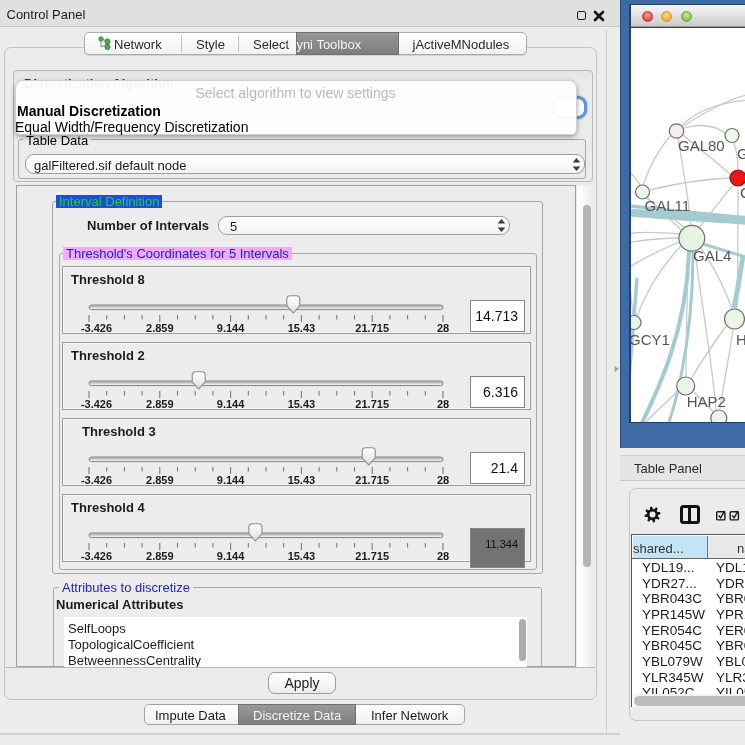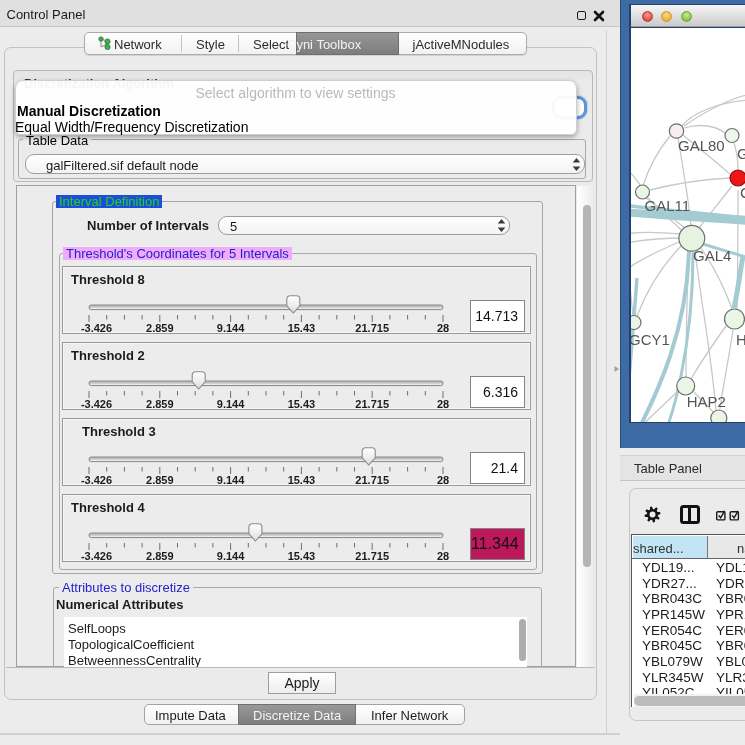--- a/index.html
+++ b/index.html
@@ -27,21 +27,21 @@
 
 <div class="a" style="left:12.5px;top:69.5px;width:580px;height:112.5px;border:1px solid #b9b9b9;border-radius:4px;background:linear-gradient(#e4e4e4,#ebebeb 12px);"></div>
 
 <div class="a txt13" style="left:24px;top:76px;font-weight:bold;color:#333;">Discretization Algorithm</div>
 
 <div class="a" style="left:552px;top:95.5px;width:35px;height:23px;border:3px solid #5b97d6;border-radius:9px;background:#fff;box-shadow:0 0 2px #5b97d6;"></div>
 
 <div class="gb" style="left:18.3px;top:139px;width:568px;height:40px;"></div>
 <div class="gt" style="left:23px;top:133.5px;">Table Data</div>
 <div class="combo" style="left:25px;top:154px;width:560px;height:20px;"></div>
-<div class="a txt13" style="left:34px;top:158px;margin-left:12px;">galFiltered.sif default node</div>
+<div class="a txt13" style="left:34px;top:158px;">galFiltered.sif default node</div>
 <svg class="a" style="left:572px;top:158px;" width="9" height="13" viewBox="0 0 9 13">
     <path d="M4.5 0 L8.3 4.6 H0.7 Z" fill="#3b3b3b"></path>
     <path d="M4.5 13 L8.3 8.4 H0.7 Z" fill="#3b3b3b"></path>
   </svg>
 
 <div class="a" style="left:16px;top:185px;width:560px;height:482px;background:#ececec;border:1px solid #9f9f9f;"></div>
 
 <div class="a" style="left:577px;top:186px;width:17px;height:481px;background:linear-gradient(90deg,#ffffff,#f5f5f5 55%,#ebebeb);"></div>
 <div class="a" style="left:583px;top:205px;width:8px;height:362px;background:#b5b5b5;border-radius:4px;"></div>
 
@@ -208,36 +208,36 @@
     <text x="34.5" y="39.5" font-size="11" font-weight="bold" fill="#1c1c1c" text-anchor="middle" font-family="Liberation Sans">-3.426</text>
     <text x="97.8" y="39.5" font-size="11" font-weight="bold" fill="#1c1c1c" text-anchor="middle" font-family="Liberation Sans">2.859</text>
     <text x="168.6" y="39.5" font-size="11" font-weight="bold" fill="#1c1c1c" text-anchor="middle" font-family="Liberation Sans">9.144</text>
     <text x="239.4" y="39.5" font-size="11" font-weight="bold" fill="#1c1c1c" text-anchor="middle" font-family="Liberation Sans">15.43</text>
     <text x="310.2" y="39.5" font-size="11" font-weight="bold" fill="#1c1c1c" text-anchor="middle" font-family="Liberation Sans">21.715</text>
     <text x="381.0" y="39.5" font-size="11" font-weight="bold" fill="#1c1c1c" text-anchor="middle" font-family="Liberation Sans">28</text>
     <g transform="translate(185.9,3)">
       <path d="M1 4 a3.2 3.2 0 0 1 3.2 -3.2 h6.6 a3.2 3.2 0 0 1 3.2 3.2 v6.8 L7.5 18 L1 10.8 Z" fill="url(#thg)" stroke="#8a8a8a" stroke-width="1.1"></path>
     </g>
   </svg>
-<div class="a" style="left:470px;top:528px;width:55px;height:32px;background:#be185d;border:1px solid #848484;font-size:16px;color:#111;text-align:right;line-height:30px;padding-right:6px;">11.344</div>
+<div class="a" style="left:470px;top:528px;width:55px;height:40px;background:#737373;border:1px solid #848484;font-size:11px;color:#111;text-align:right;line-height:30px;padding-right:6px;">11.344</div>
 
 
 <div class="a" style="left:16px;top:581px;width:560px;height:86px;overflow:hidden;">
   <div class="a" style="left:37px;top:6px;width:489px;height:120px;border:1px solid #a9a9a9;border-radius:3px;"></div>
   <div class="gt" style="left:43px;top:0;background:#ececec;color:#2222cc;">Attributes to discretize</div>
   <div class="a txt13" style="left:40px;top:16px;font-weight:bold;">Numerical Attributes</div>
   <div class="a" style="left:48px;top:36px;width:463px;height:60px;background:#fff;"></div>
   <div class="a txt13" style="left:52px;top:40px;">SelfLoops</div>
   <div class="a txt13" style="left:52px;top:56px;">TopologicalCoefficient</div>
   <div class="a txt13" style="left:52px;top:72px;">BetweennessCentrality</div>
   <div class="a" style="left:503px;top:38px;width:7px;height:42px;background:#adadad;border-radius:3.5px;"></div>
 </div>
 
 <div class="a" style="left:6px;top:667px;width:589px;height:32px;background:#ebebeb;border-top:1px solid #b9b9b9;border-radius:0 0 7px 7px;"></div>
-<div class="a" style="left:268px;top:672px;width:68px;height:21.5px;background:linear-gradient(#ffffff,#ededed);border:1px solid #9d9d9d;border-radius:0;text-align:center;font-size:14px;color:#1c1c1c;line-height:20px;">Apply</div>
+<div class="a" style="left:268px;top:672px;width:68px;height:21.5px;background:linear-gradient(#ffffff,#ededed);border:1px solid #9d9d9d;border-radius:7px;text-align:center;font-size:14px;color:#1c1c1c;line-height:20px;">Apply</div>
 
 <div class="a" style="left:84px;top:31.5px;width:443px;height:23.5px;background:linear-gradient(#ffffff,#f1f1f1);border:1px solid #ababab;border-radius:5px;box-shadow:0 1px 1px rgba(0,0,0,0.12);"></div>
 <div class="a" style="left:181px;top:34.5px;width:1px;height:17px;background:#c3c3c3;"></div>
 <div class="a" style="left:238px;top:34.5px;width:1px;height:17px;background:#c3c3c3;"></div>
 <div class="a" style="left:296px;top:31.5px;width:102.5px;height:23.5px;background:linear-gradient(#969696,#7d7d7d);border:1px solid #6f6f6f;"></div>
 <svg class="a" style="left:97px;top:36px;" width="14" height="15" viewBox="0 0 14 15">
     <path d="M4 3 L10 5 M4 11 L10 8" stroke="#9c9c9c" stroke-width="1.2"></path>
     <path d="M4 3 L4 11" stroke="#9c9c9c" stroke-width="1.2"></path>
     <circle cx="4" cy="3" r="2.2" fill="#49a94f" stroke="#2c7c33" stroke-width="0.8"></circle>
     <circle cx="10.5" cy="5.5" r="2.6" fill="#49a94f" stroke="#2c7c33" stroke-width="0.8"></circle>

